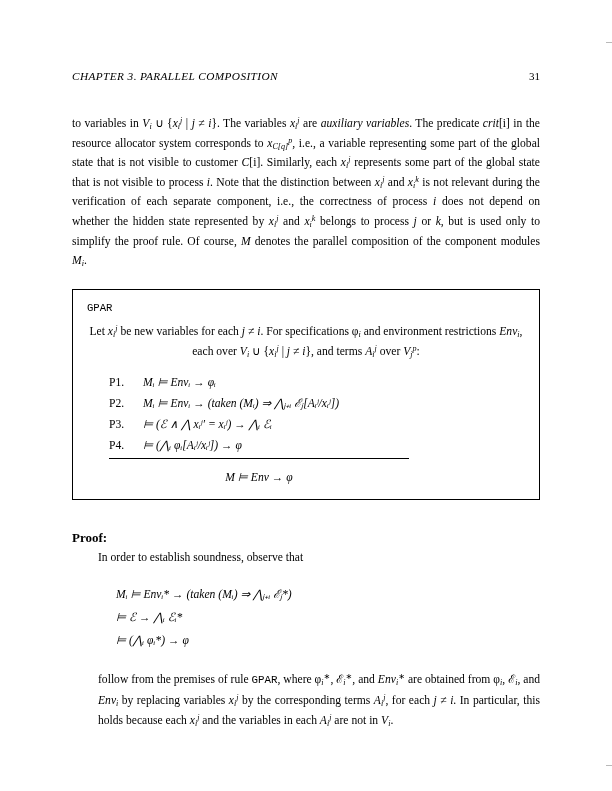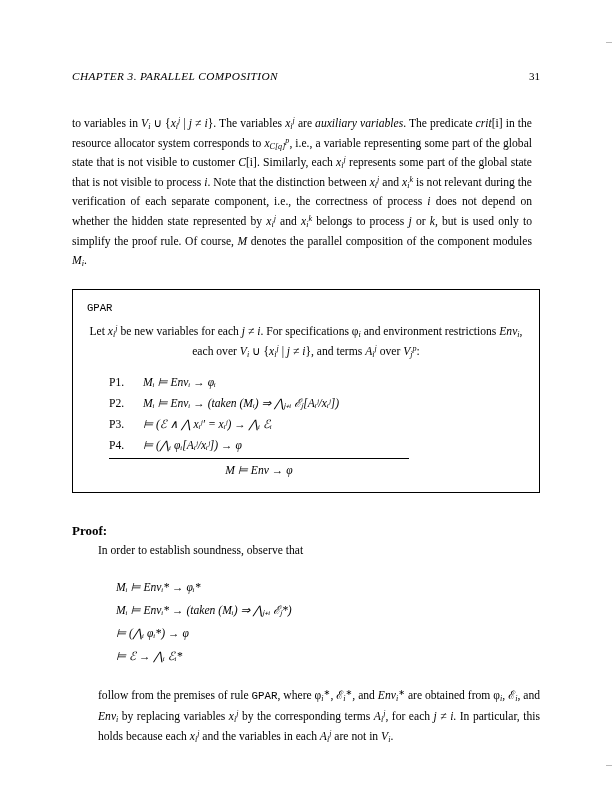--- a/index.html
+++ b/index.html
@@ -56,21 +56,21 @@
   .body-col {
     position: absolute;
     left: 72px;
     top: 106px;
     width: 468px;
     font-size: 11.6px;
     line-height: 19.6px;
     text-align: justify;
   }
 
-  p { margin: 0 8px 0 0; }
+  p { margin: 0 0 0 0; }
 
   i, .it { font-style: italic; }
   .tt { font-family: "Liberation Mono", monospace; font-size: 10.8px; }
 
   
   .mi { font-style: italic; }
   sub, sup {
     font-size: 70%;
     line-height: 0;
   }
@@ -111,21 +111,21 @@
   }
   .prem-body { flex: 1 1 auto; }
   .rule-line {
     margin-left: 22px;
     margin-top: 2px;
     border-top: 1px solid #000;
     width: 300px;
   }
   .conclusion {
     margin-left: 22px;
-    margin-top: 2px;
+    margin-top: 9px;
     font-size: 11.6px;
     width: 300px;
     text-align: center;
   }
 
   .proof-head {
     margin-top: 28px;
     font-weight: bold;
     font-size: 13px;
   }
@@ -193,22 +193,21 @@
 
       <div class="rule-line"></div>
       <div class="conclusion mi">M ⊨ Env  →  φ</div>
     </div>
 
     <div class="proof-head">Proof:</div>
 
     <div class="proof-para">In order to establish soundness, observe that</div>
 
     <div class="obs-list">
-      <div class="obs-line mi">Mᵢ  ⊨  Envᵢ*  →  φᵢ*</div>
       <div class="obs-line mi">Mᵢ  ⊨  Envᵢ*  →  (taken (Mᵢ) ⇒ ⋀ⱼ₊ᵢ ℰⱼ*)</div>
+      <div class="obs-line mi">⊨  ℰ  →  ⋀ᵢ ℰᵢ*</div>
       <div class="obs-line mi">⊨ (⋀ᵢ φᵢ*)  →  φ</div>
-      <div class="obs-line mi">⊨  ℰ  →  ⋀ᵢ ℰᵢ*</div>
     </div>
 
     <div class="closing-para"><span>follow from the premises of rule </span><span class="tt">GPAR</span><span>, where </span><span>φ</span><sub class="mi">i</sub><sup>∗</sup><span>, </span><span>ℰ</span><sub class="mi">i</sub><sup>∗</sup><span>, and </span><i>Env</i><sub class="mi">i</sub><sup>∗</sup><span> are obtained from </span><span>φ</span><sub class="mi">i</sub><span>, </span><span>ℰ</span><sub class="mi">i</sub><span>, and </span><i>Env</i><sub class="mi">i</sub><span> by replacing variables </span><span class="mi">x</span><sub class="mi">i</sub><sup class="mi">j</sup><span> by the corresponding terms </span><span class="mi">A</span><sub class="mi">i</sub><sup class="mi">j</sup><span>, for each </span><span class="mi">j ≠ i</span><span>. In particular, this holds because each </span><span class="mi">x</span><sub class="mi">i</sub><sup class="mi">j</sup><span> and the variables in each </span><span class="mi">A</span><sub class="mi">i</sub><sup class="mi">j</sup><span> are not in </span><span class="mi">V</span><sub class="mi">i</sub><span>.</span></div>
 
   </div>
 </div>
 
 </body></html>

